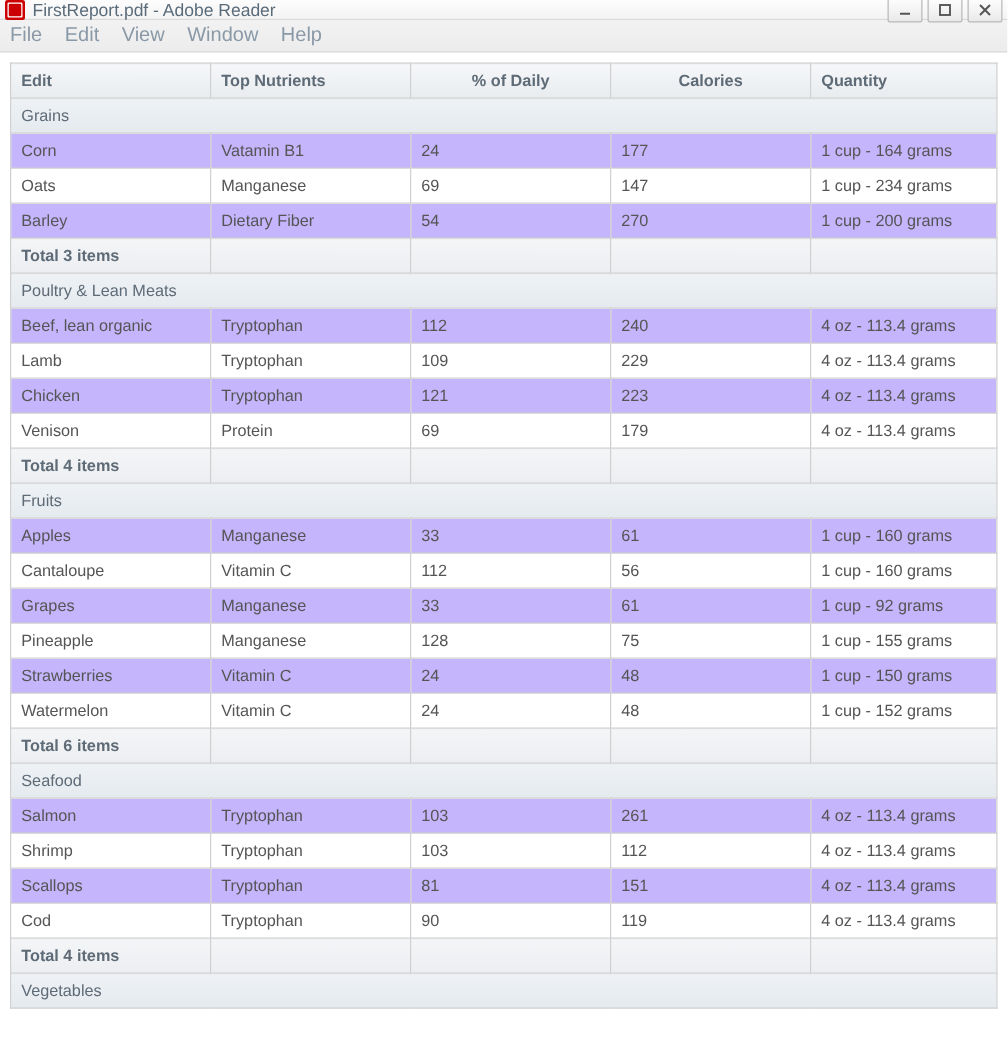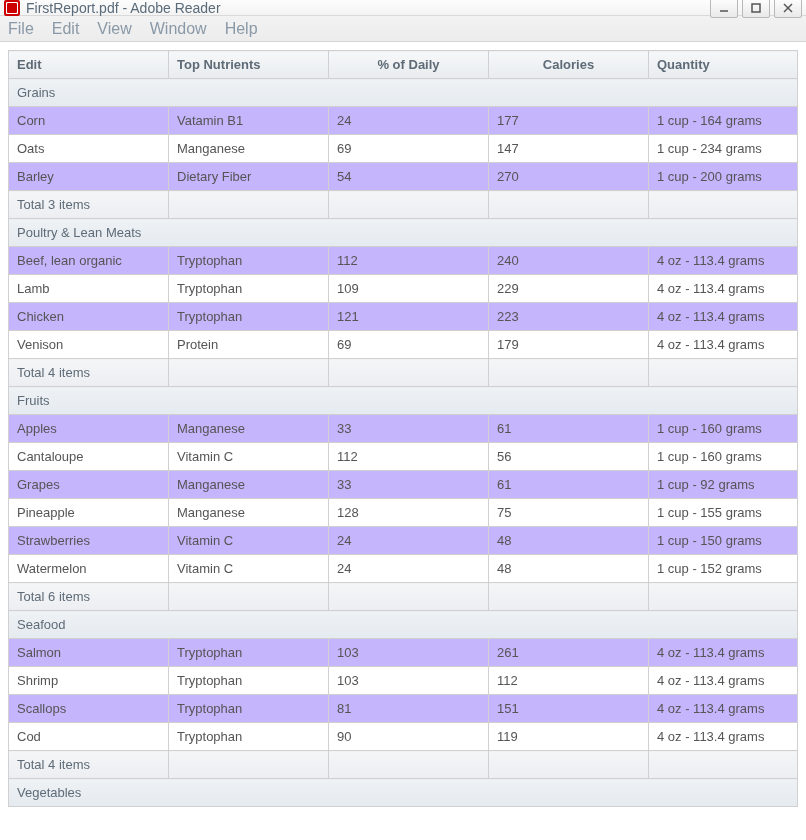--- a/index.html
+++ b/index.html
@@ -80,21 +80,21 @@
     text-align: left;
   }
   table.report th.center { text-align: center; }
   .group-header td {
     background: linear-gradient(#eef2f5,#e5eaef);
     font-weight: normal;
     color: #5e6b77;
   }
   .group-total td {
     background: linear-gradient(#f3f5f7,#eceef1);
-    font-weight: normal;
+    font-weight: bold;
     color: #5e6b77;
   }
   .data-row td {
     background: #fff;
     color: #555;
   }
   .data-row.alt td {
     background: #c4b5fd;
   }
   td.center { }

